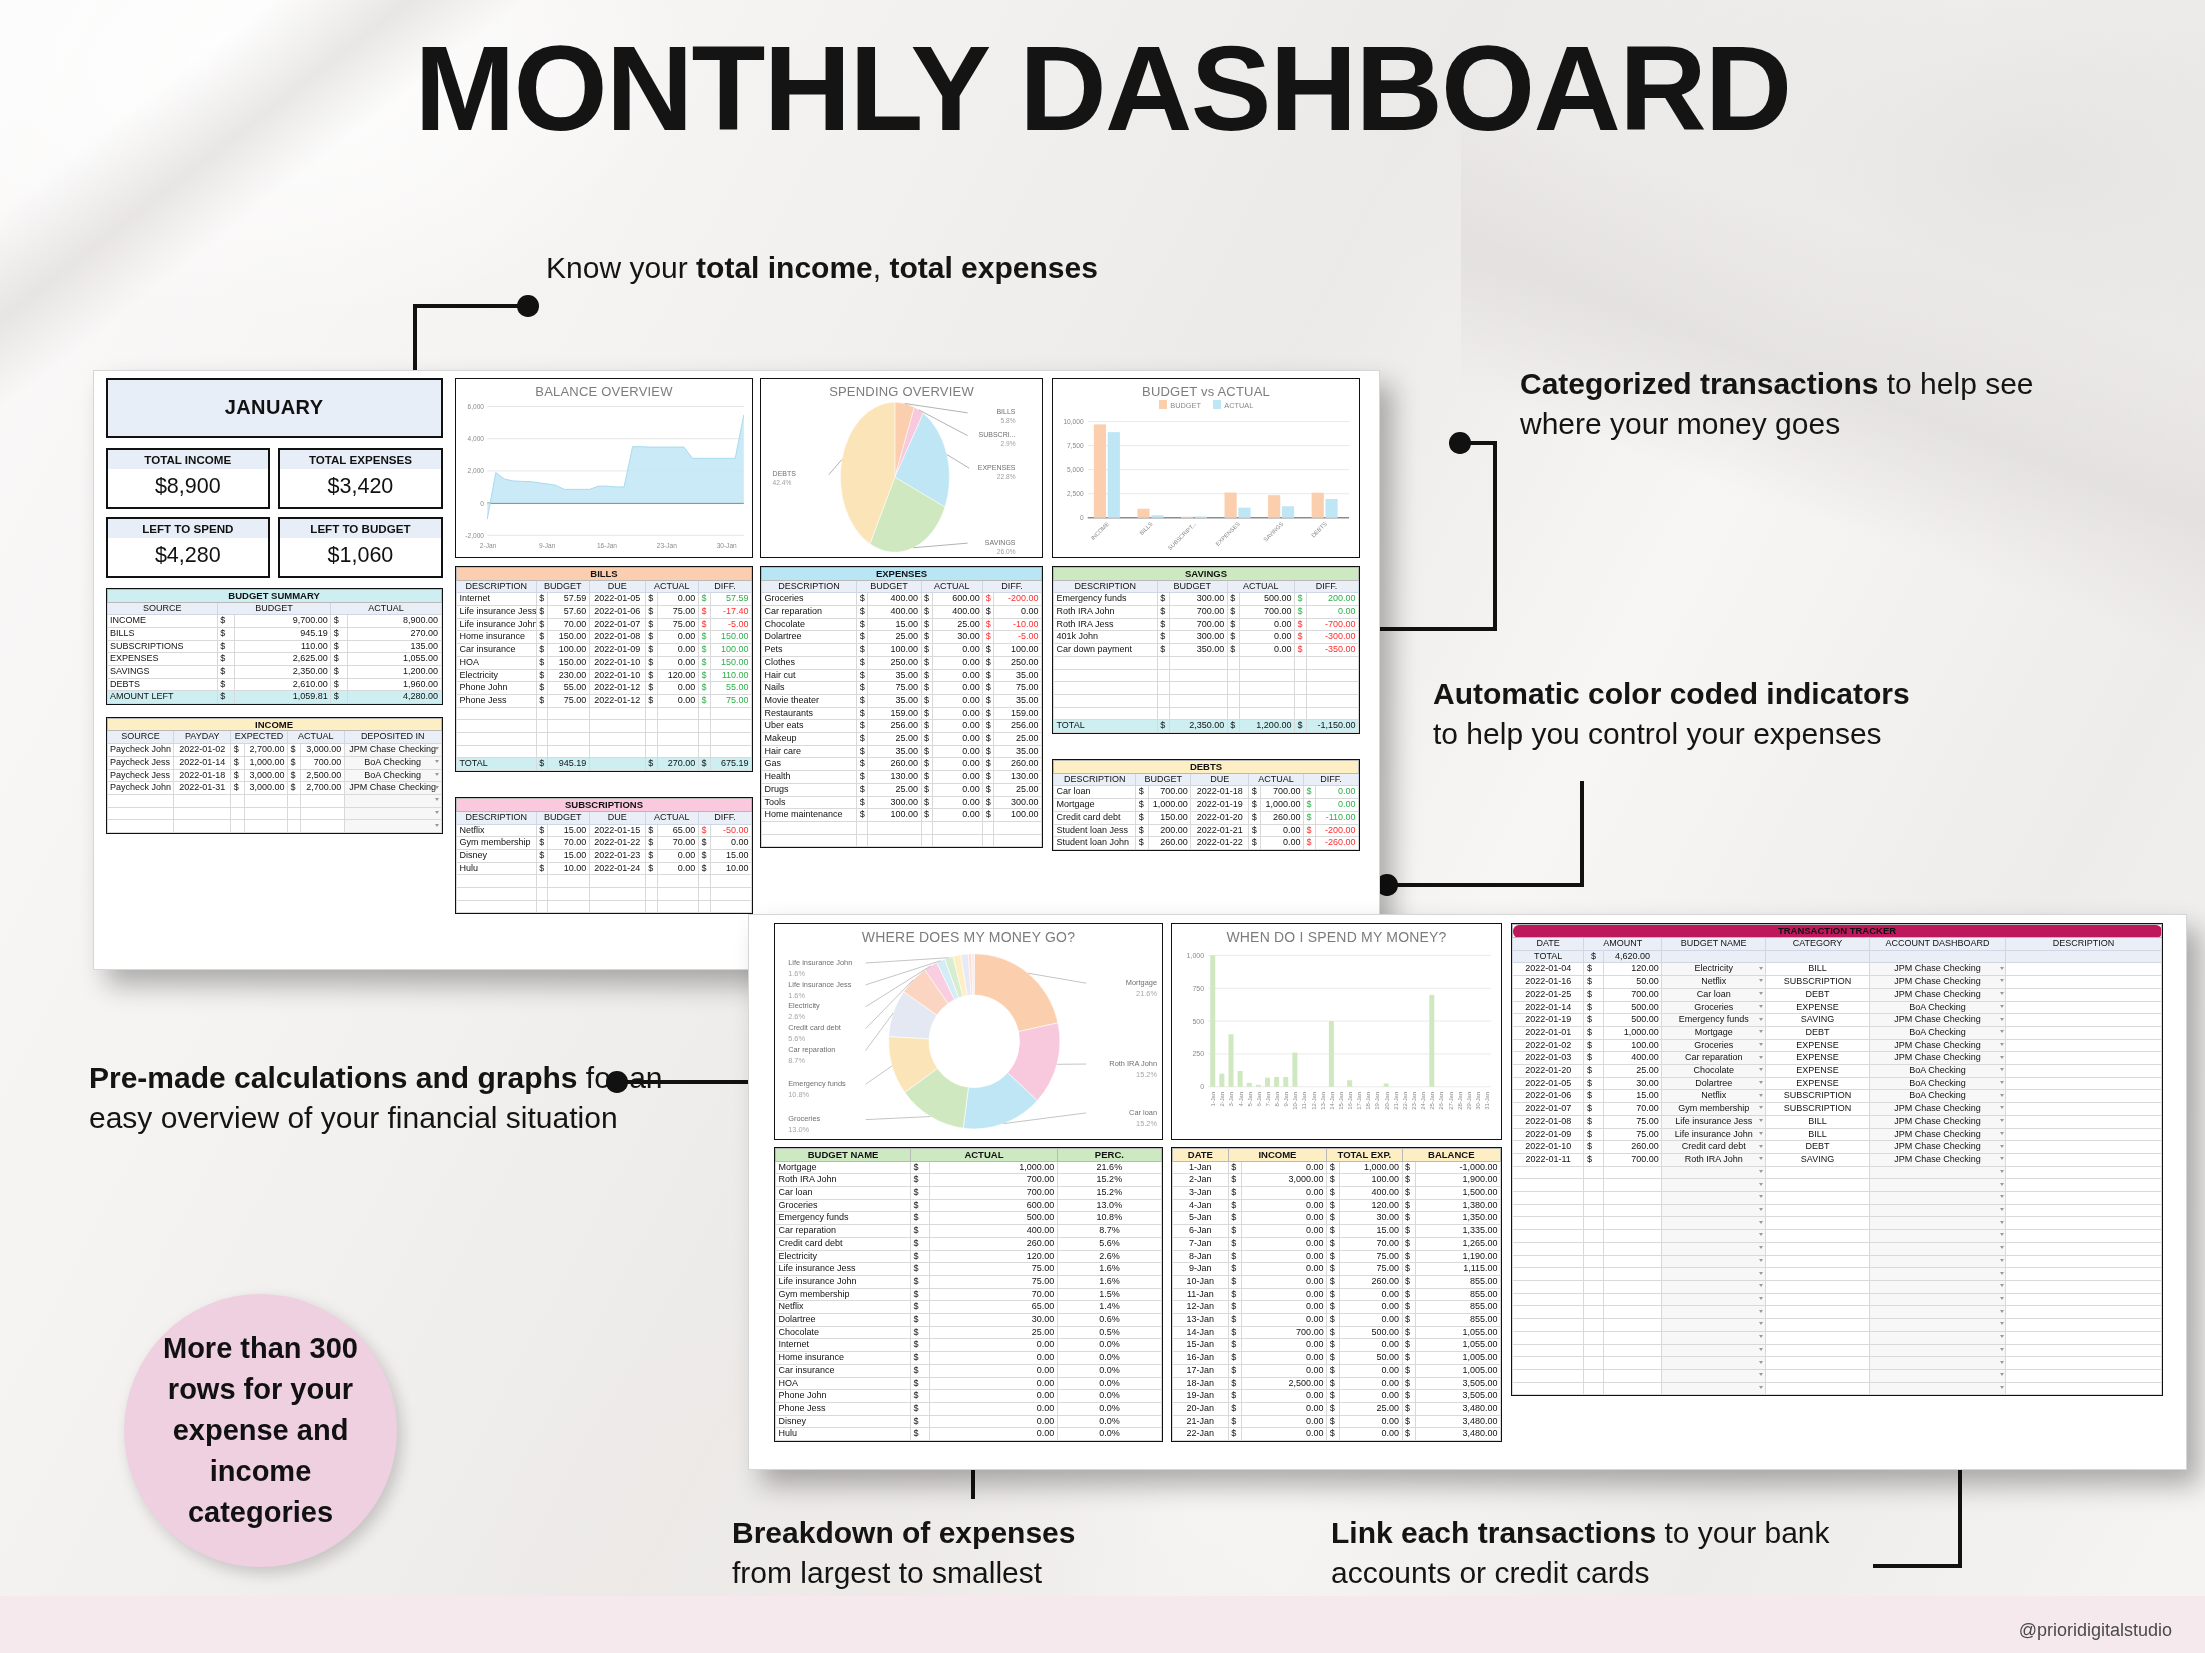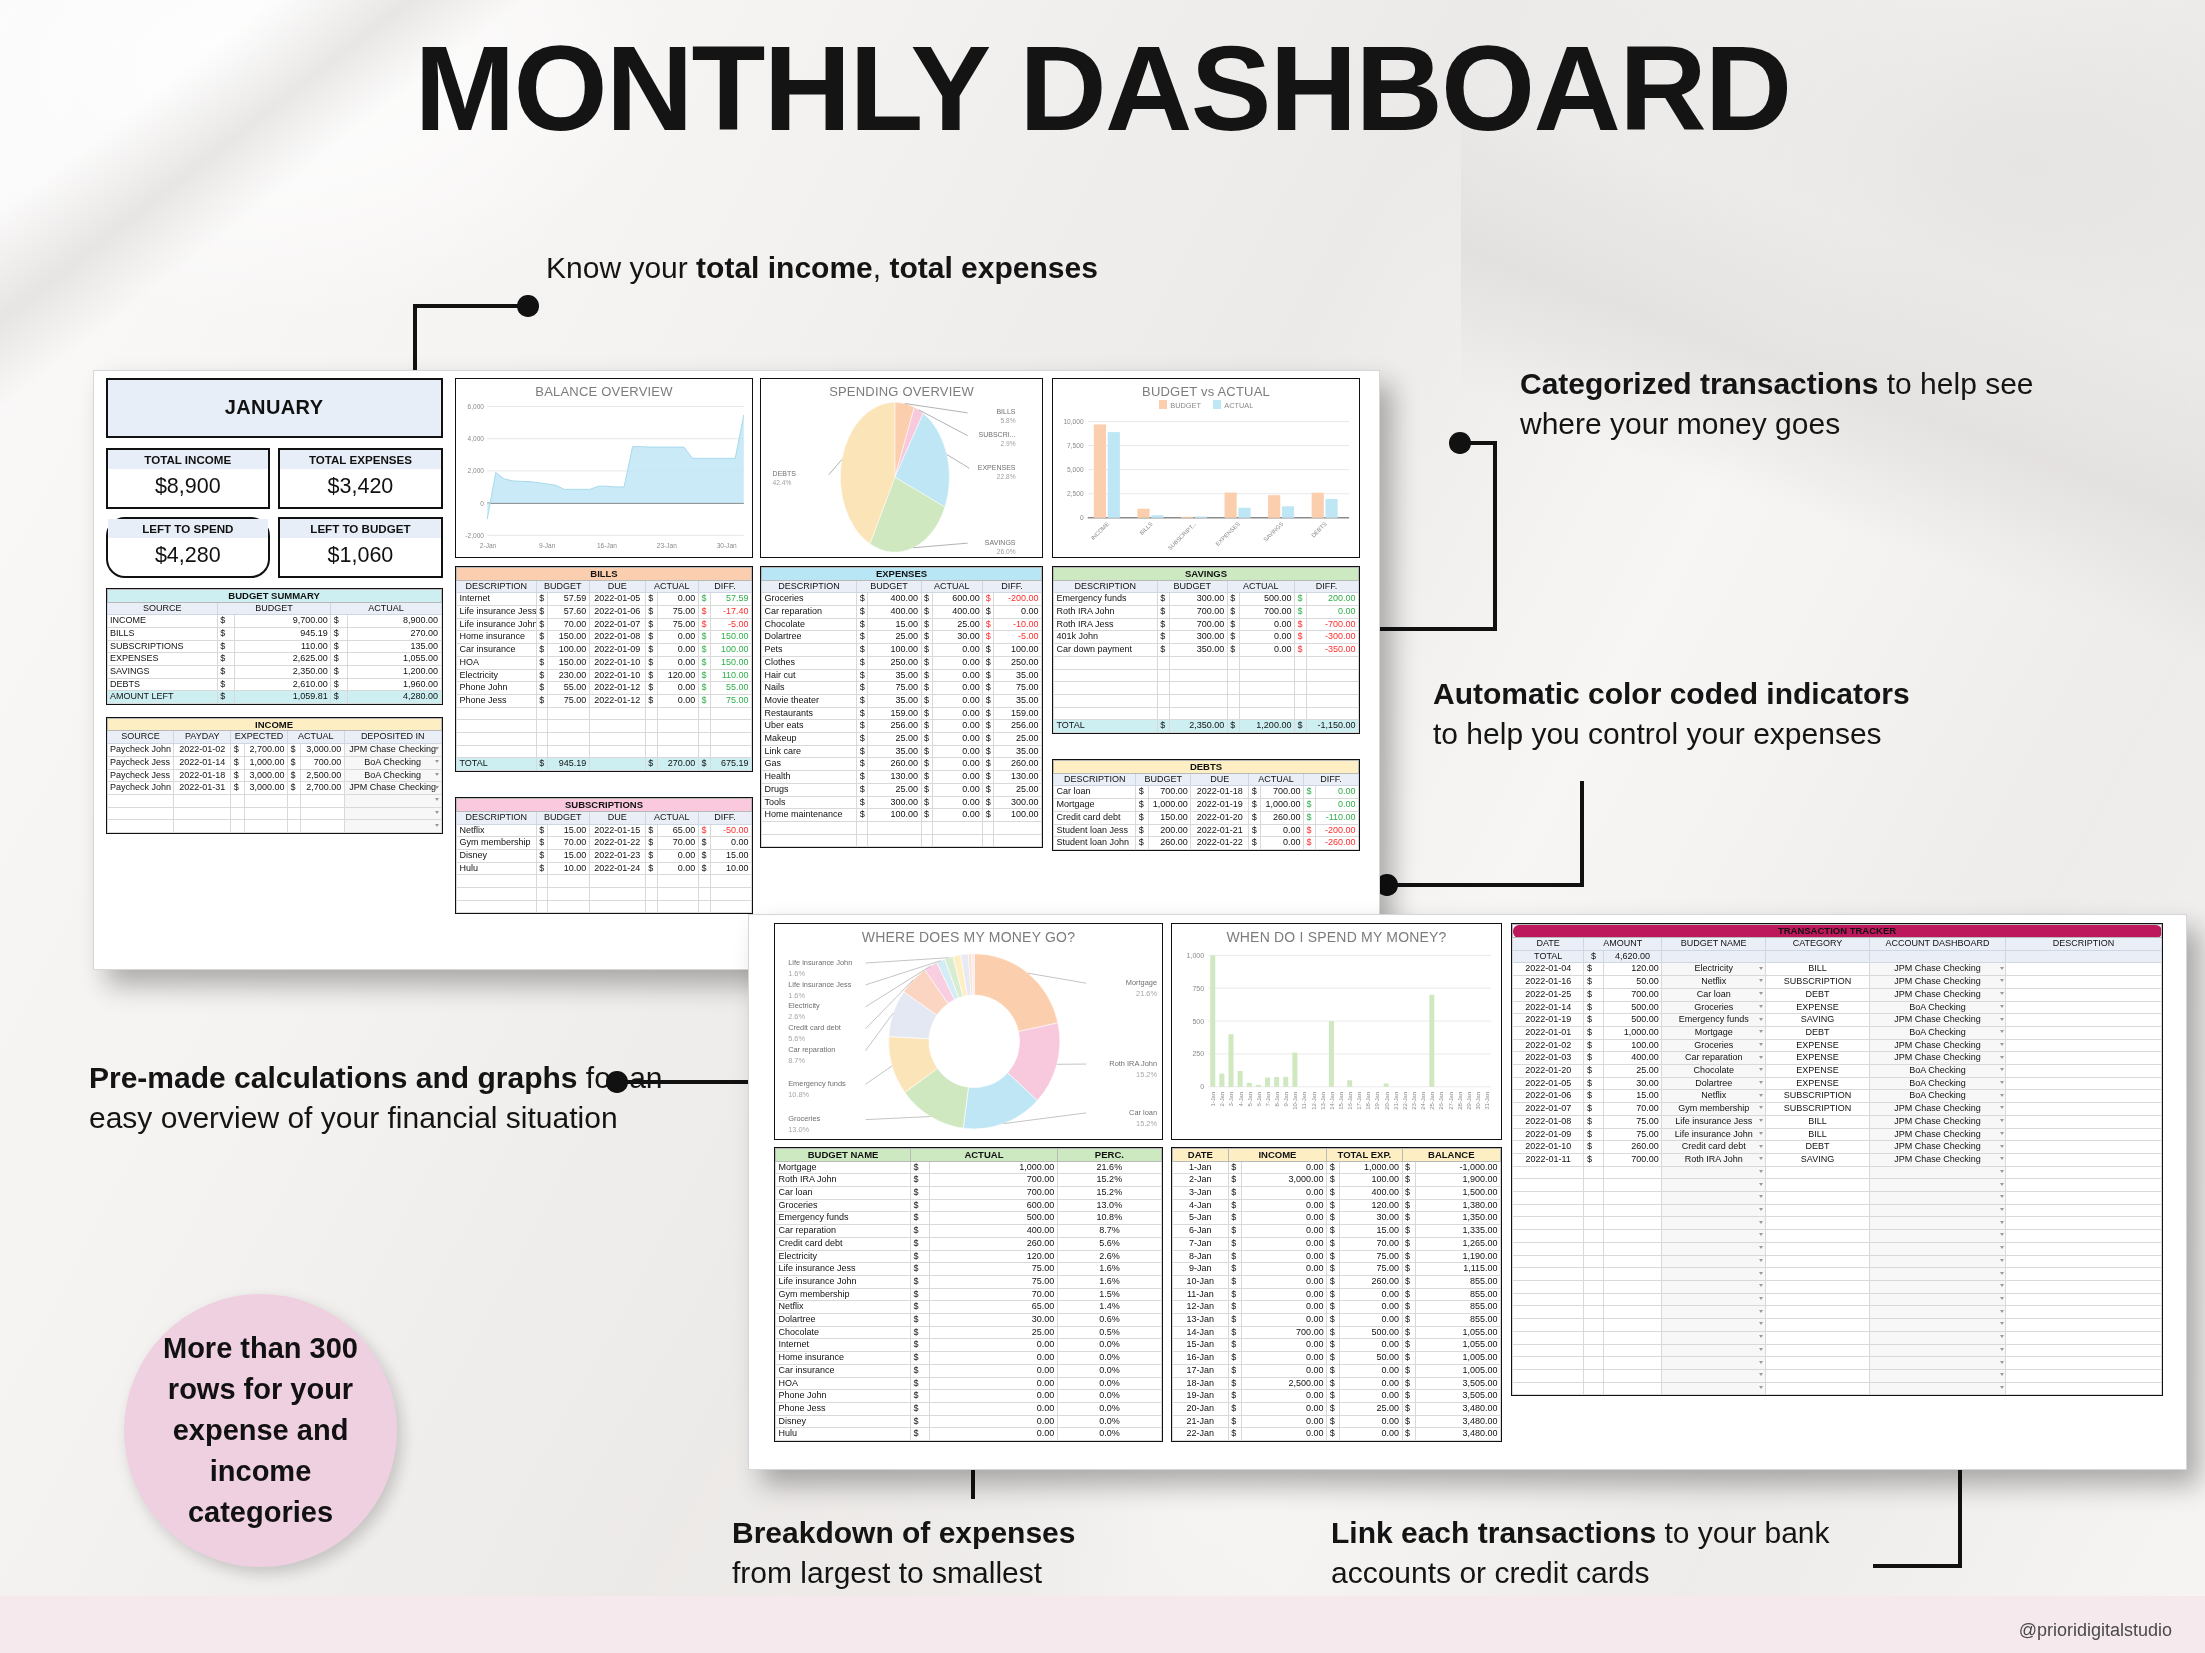--- a/index.html
+++ b/index.html
@@ -175,21 +175,21 @@
       <div class="kpi" style="flex:1;">
         <div class="lbl">TOTAL INCOME</div>
         <div class="val">$8,900</div>
       </div>
       <div class="kpi" style="flex:1;">
         <div class="lbl">TOTAL EXPENSES</div>
         <div class="val">$3,420</div>
       </div>
     </div>
     <div style="display:flex; gap:8.3px; margin-top:8.3px;">
-      <div class="kpi" style="flex:1;border-radius:19px;">
+      <div class="kpi" style="flex:1;">
         <div class="lbl">LEFT TO SPEND</div>
         <div class="val">$4,280</div>
       </div>
       <div class="kpi" style="flex:1;">
         <div class="lbl">LEFT TO BUDGET</div>
         <div class="val">$1,060</div>
       </div>
     </div>
 
     <div class="tblwrap t-budget" style="margin-top:10px;">
@@ -796,21 +796,21 @@
             <tr>
     <td class="l">Makeup</td>
     <td class="cur">$</td>
               <td class="r">25.00</td>
     <td class="cur">$</td>
               <td class="r">0.00</td>
     <td class="cur ">$</td>
               <td class="r ">25.00</td>
             </tr>
             <tr>
-    <td class="l">Link care</td>
+    <td class="l">Hair care</td>
     <td class="cur">$</td>
               <td class="r">35.00</td>
     <td class="cur">$</td>
               <td class="r">0.00</td>
     <td class="cur ">$</td>
               <td class="r ">35.00</td>
             </tr>
             <tr>
     <td class="l">Gas</td>
     <td class="cur">$</td>

